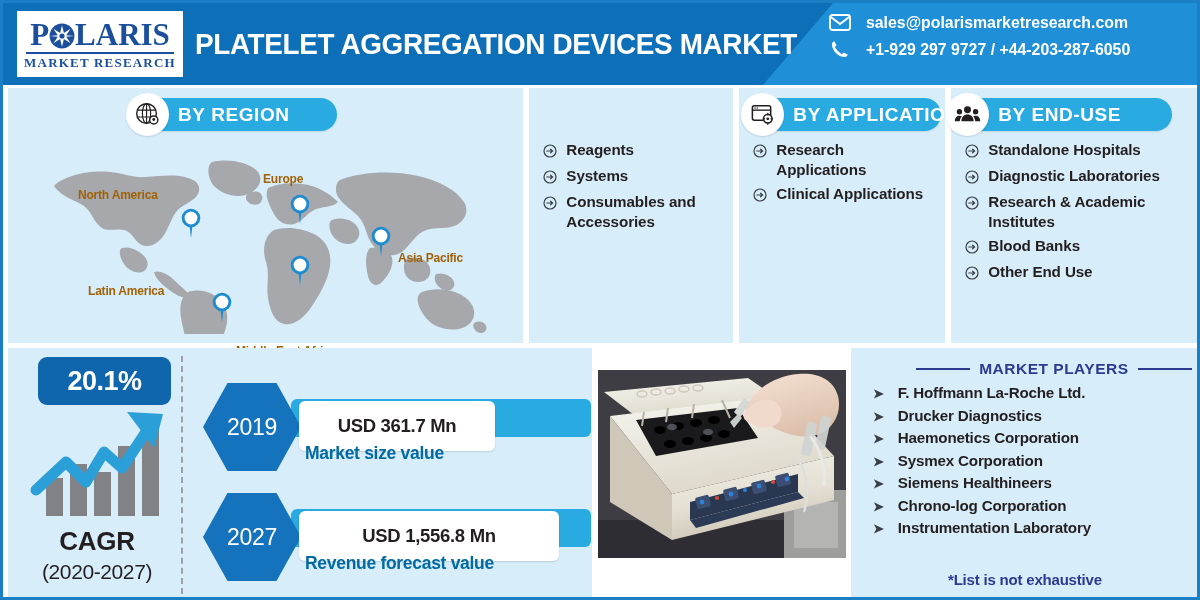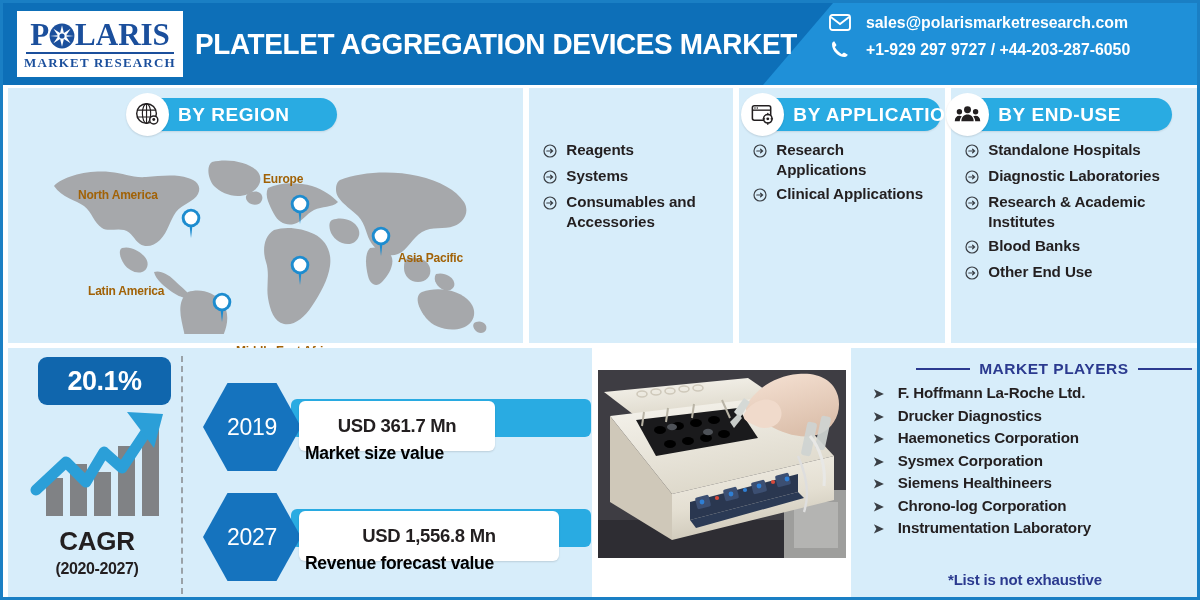--- a/index.html
+++ b/index.html
@@ -165,21 +165,21 @@
   .cagr-chart { position: absolute; left: 22px; top: 58px; }
   .cagr-title {
     position: absolute; left: 0; top: 178px; width: 178px;
     text-align: center;
     font-size: 26px; font-weight: 700; color: #231f20;
     letter-spacing: -0.3px;
   }
   .cagr-years {
     position: absolute; left: 0; top: 212px; width: 178px;
     text-align: center;
-    font-size: 16px; font-weight: 700; color: #231f20;
+    font-size: 21px; font-weight: 400; color: #231f20;
     letter-spacing: -0.4px;
   }
   .dash-div {
     position: absolute; left: 173px; top: 8px;
     width: 0; height: 238px;
     border-left: 2px dashed #9aa2a8;
   }
 
   .val-row { position: absolute; left: 195px; }
   .val-row-1 { top: 35px; }
@@ -210,21 +210,21 @@
     box-shadow: 0 1px 2px rgba(0,0,0,0.13);
   }
   .val-pill-1 { width: 196px; }
   .val-pill-2 { width: 260px; }
   .val-amount {
     font-size: 18.5px; font-weight: 700; color: #231f20;
     letter-spacing: -0.3px; white-space: nowrap;
   }
   .val-caption {
     position: absolute; left: 102px; top: 60px;
-    font-size: 17.5px; font-weight: 700; color: #000000;
+    font-size: 17.5px; font-weight: 700; color: #0369a1;
     letter-spacing: -0.3px; white-space: nowrap;
   }
 
   
   .photo-frame {
     position: absolute; left: 0px; top: 22px;
     width: 248px; height: 188px;
     overflow: hidden; background: #4a4a50;
   }
 

